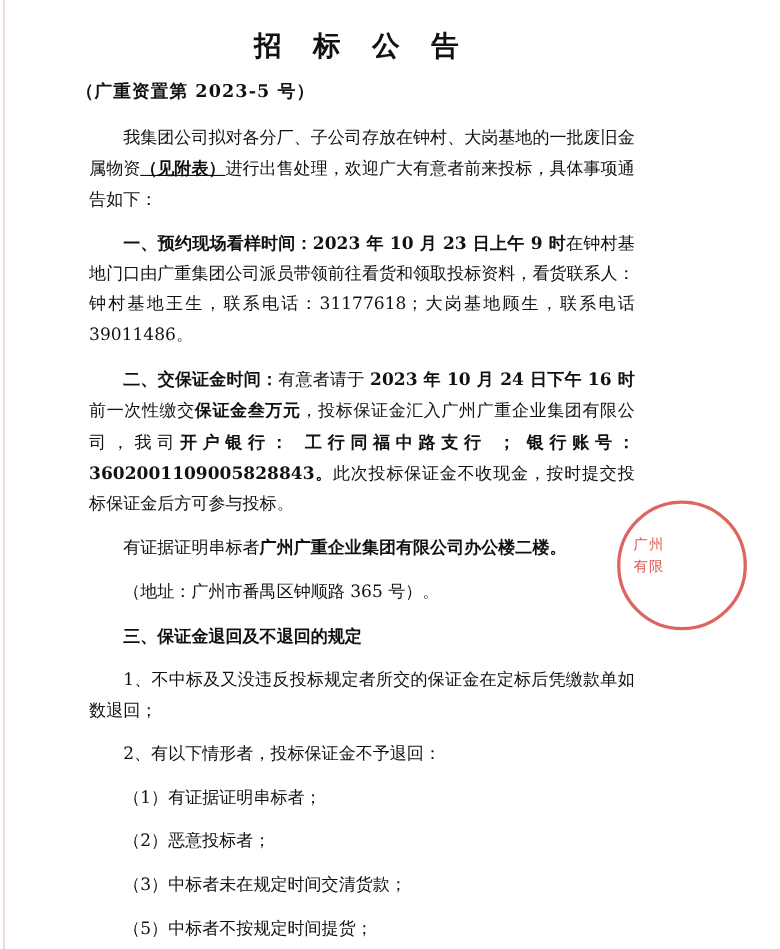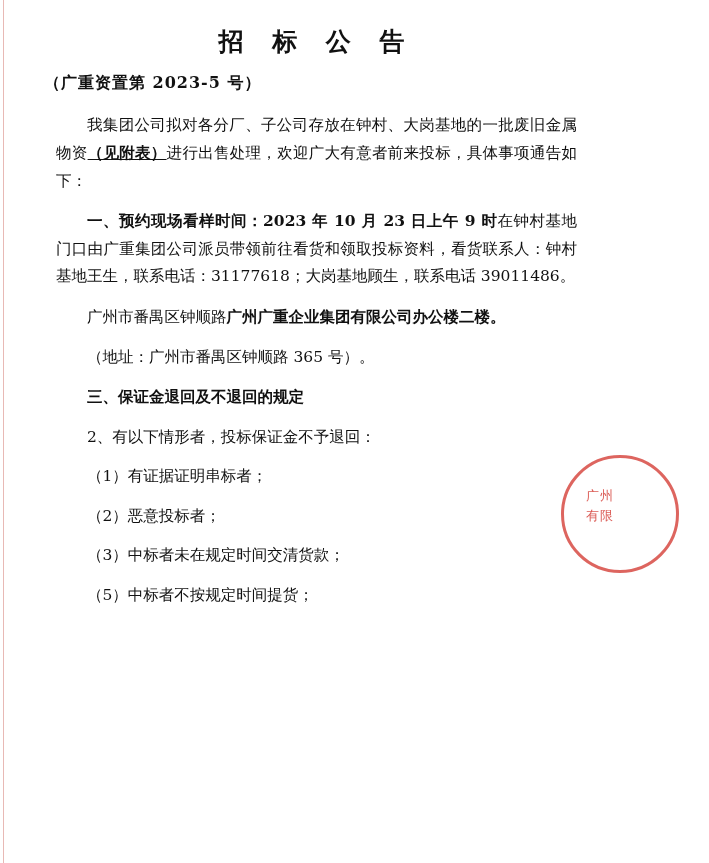--- a/index.html
+++ b/index.html
@@ -13,21 +13,21 @@
     font-family: "DejaVu Serif", "Liberation Serif", serif;
     color: #111111;
     overflow: hidden;
     position: relative;
   }
   .page {
     position: relative;
     width: 633px;
     height: 863px;
     box-sizing: border-box;
-    padding: 16px 44px 0 44px;
+    padding: 16px 44px 0 69px;
   }
   .doc-title {
     text-align: center;
     font-size: 25px;
     font-weight: bold;
     letter-spacing: 10px;
     margin: 10px 0 0 0;
     line-height: 1.3;
   }
   .doc-subtitle {
@@ -62,21 +62,21 @@
     top: 455px;
     width: 112px;
     height: 112px;
     border: 3px solid #d2322a;
     border-radius: 50%;
     opacity: 0.75;
     pointer-events: none;
   }
   .seal-text {
     position: absolute;
-    right: 3px;
+    right: 13px;
     top: 486px;
     width: 44px;
     color: #d2322a;
     font-size: 13px;
     line-height: 1.5;
     opacity: 0.8;
     letter-spacing: 1px;
     font-family: "DejaVu Serif", "Liberation Serif", serif;
   }
   
@@ -94,23 +94,25 @@
 
 <div class="page">
   <div class="edge-line"></div>
 
   <h1 class="doc-title">招 标 公 告</h1>
   <div class="doc-subtitle">（广重资置第 2023-5 号）</div>
 
   <div class="body-text" id="body">
       <p class="para"><span>我集团公司拟对各分厂、子公司存放在钟村、大岗基地的一批废旧金属物资</span><span class="u">（见附表）</span><span>进行出售处理，欢迎广大有意者前来投标，具体事项通告如下：</span></p>
       <p class="para"><span class="b">一、预约现场看样时间：</span><span class="b">2023 年 10 月 23 日上午 9 时</span><span>在钟村基地门口由广重集团公司派员带领前往看货和领取投标资料，看货联系人：钟村基地王生，联系电话：31177618；大岗基地顾生，联系电话 39011486。</span></p>
-      <p class="para"><span>广州市番禺区钟顺路</span><span class="b">广州广重企业集团有限公司办公楼二楼。</span></p>
+      <p class="para"><span class="b">二、交保证金时间：</span><span>有意者请于 </span><span class="b">2023 年 10 月 24 日下午 16 时</span><span>前一次性缴交</span><span class="b">保证金叁万元</span><span>，投标保证金汇入广州广重企业集团有限公司，我司</span><span class="b">开户银行： 工行同福中路支行 ； 银行账号：3602001109005828843。</span><span>此次投标保证金不收现金，按时提交投标保证金后方可参与投标。</span></p>
+      <p class="para"><span>有证据证明串标者</span><span class="b">广州广重企业集团有限公司办公楼二楼。</span></p>
       <p class="para"><span>（地址：广州市番禺区钟顺路 365 号）。</span></p>
       <p class="para"><span class="b">三、保证金退回及不退回的规定</span></p>
+      <p class="para"><span>1、不中标及又没违反投标规定者所交的保证金在定标后凭缴款单如数退回；</span></p>
       <p class="para"><span>2、有以下情形者，投标保证金不予退回：</span></p>
       <p class="para"><span>（1）有证据证明串标者；</span></p>
       <p class="para"><span>（2）恶意投标者；</span></p>
       <p class="para"><span>（3）中标者未在规定时间交清货款；</span></p>
       <p class="para"><span>（5）中标者不按规定时间提货；</span></p>
     </div>
 
   <div class="seal"></div>
   <div class="seal-text">广州<br>有限</div>
 </div>

